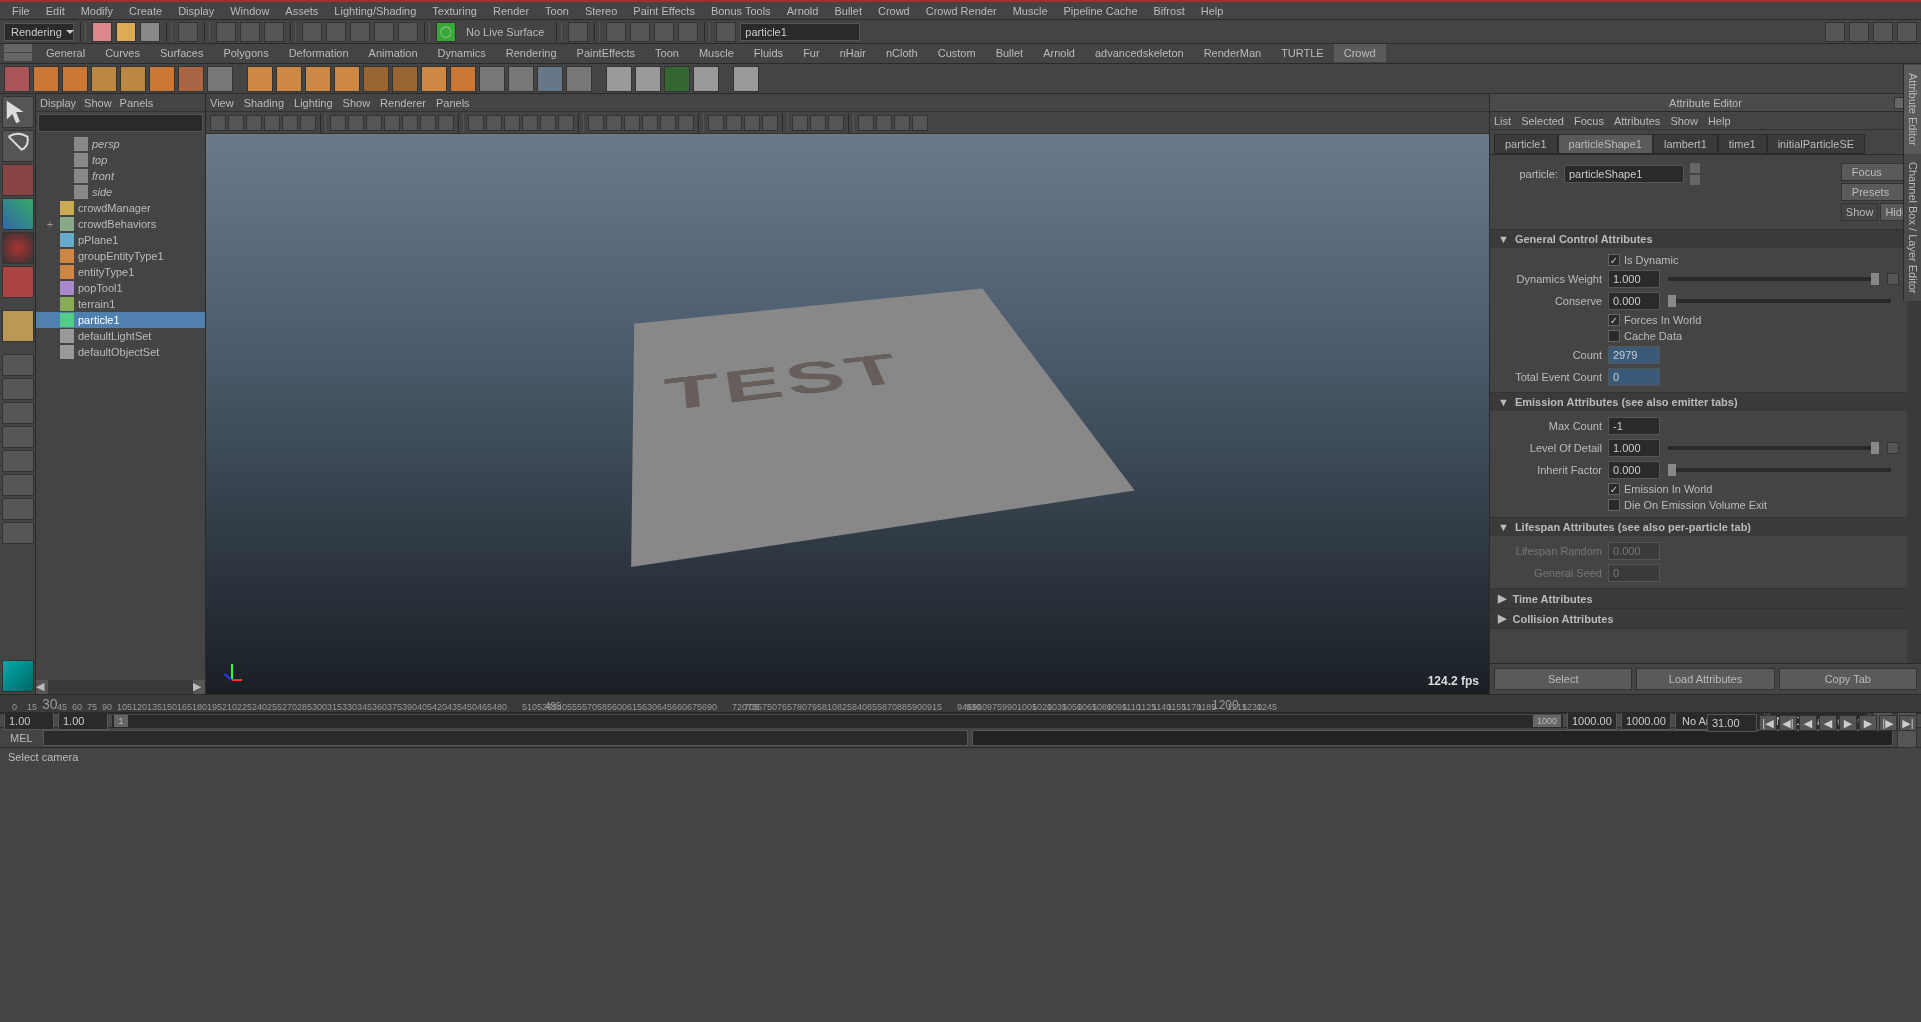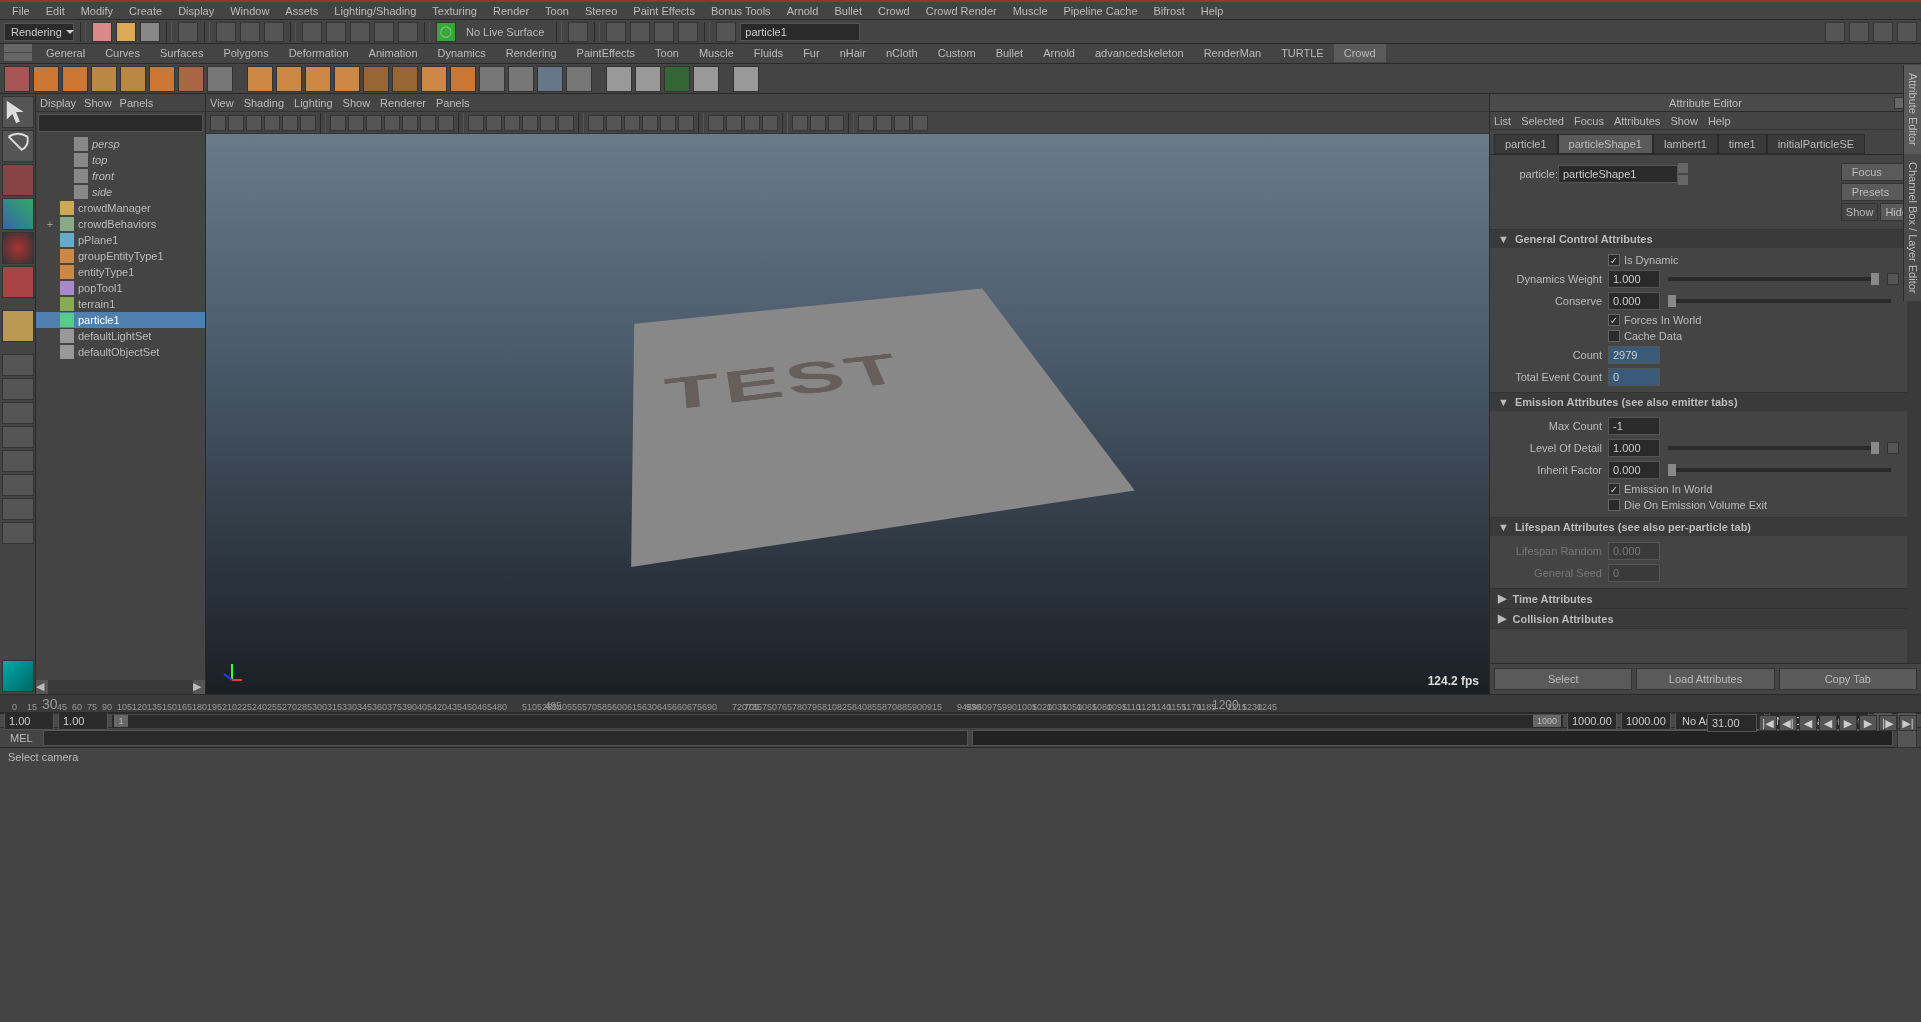--- a/index.html
+++ b/index.html
@@ -42,21 +42,21 @@
 .fps-label { position: absolute; right: 10px; bottom: 6px; color: #ddd; font-size: 12px; font-weight: bold; }
 .attr-editor { width: 432px; background: #444444; border-left: 1px solid #2a2a2a; display: flex; flex-direction: column; position: relative; }
 .ae-title { height: 18px; background: #4a4a4a; text-align: center; display: flex; align-items: center; justify-content: center; border-bottom: 1px solid #2a2a2a; position: relative; }
 .ae-title-icons { position: absolute; right: 2px; display: flex; gap: 1px; }
 .ae-ti { width: 12px; height: 12px; background: #666; border: 1px solid #333; }
 .ae-menu { height: 18px; display: flex; align-items: center; padding: 0 4px; gap: 10px; border-bottom: 1px solid #333; }
 .ae-tabs { display: flex; padding: 4px 4px 0; gap: 0; border-bottom: 1px solid #2a2a2a; }
 .ae-tab { padding: 3px 10px; background: #3a3a3a; border: 1px solid #2a2a2a; cursor: pointer; }
 .ae-tab.active { background: #5a5a5a; }
 .ae-header { padding: 8px; display: flex; align-items: flex-start; gap: 8px; border-bottom: 1px solid #333; }
-.ae-header-left { flex: 1; display: flex; align-items: center; }
+.ae-header-left { flex: 1; display: flex; align-items: center; gap: 6px; }
 .ae-header-btns { display: flex; flex-direction: column; gap: 2px; }
 .ae-btn { background: #5a5a5a; border: 1px solid #333; padding: 2px 10px; cursor: pointer; }
 .ae-body { flex: 1; overflow-y: auto; padding: 0; }
 .ae-section { border-bottom: 1px solid #333; }
 .ae-section-header { background: #3a3a3a; padding: 3px 8px; display: flex; align-items: center; gap: 6px; cursor: pointer; font-weight: bold; }
 .ae-section-body { padding: 4px 8px; }
 .ae-row { display: flex; align-items: center; padding: 2px 0; }
 .ae-label { width: 110px; text-align: right; padding-right: 6px; color: #bbb; }
 .ae-label.dim { color: #777; }
 .ae-input { background: #2a2a2a; border: 1px solid #555; color: #ccc; padding: 2px 4px; width: 52px; }

